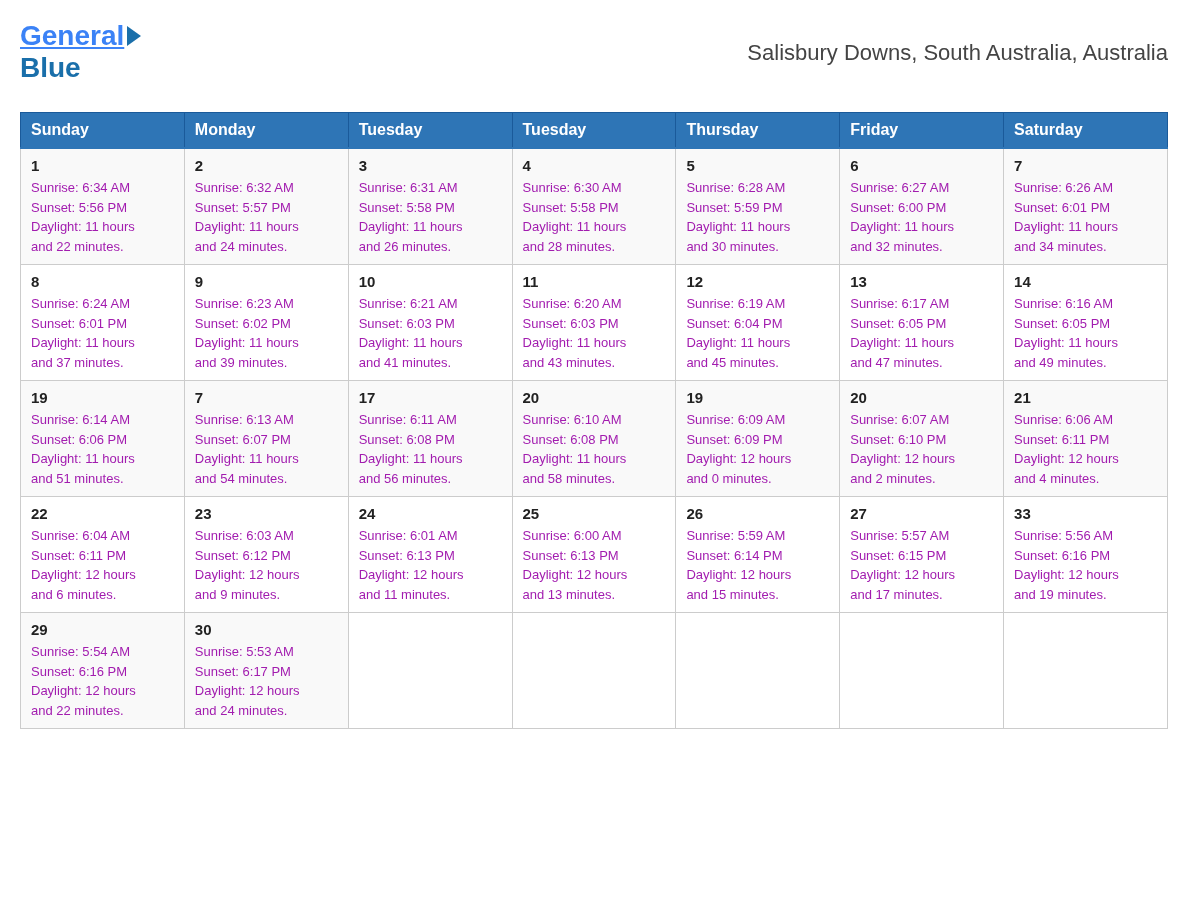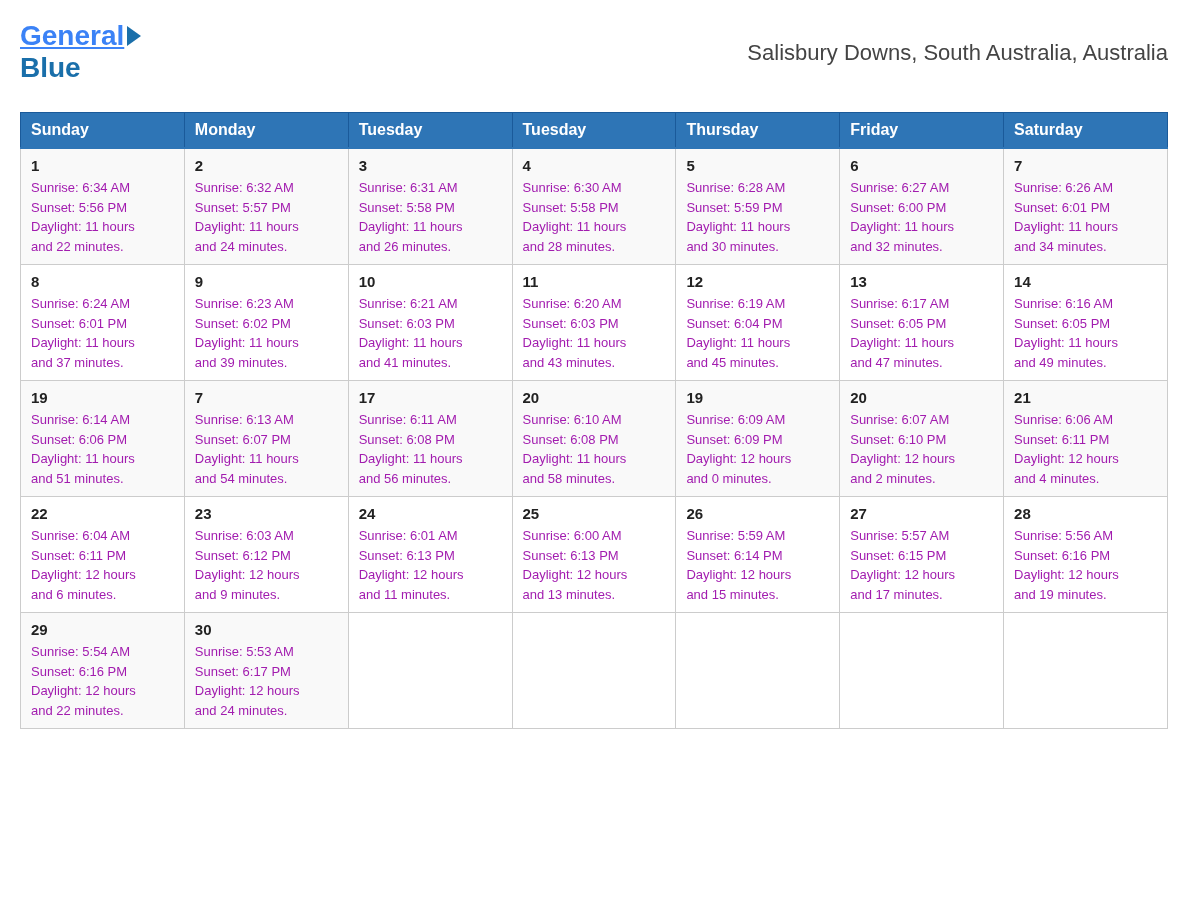--- a/index.html
+++ b/index.html
@@ -243,21 +243,21 @@
         </td>
         <td>
           <span class="day-number">26</span>
           <div class="day-info">Sunrise: 5:59 AM<br>Sunset: 6:14 PM<br>Daylight: 12 hours<br>and 15 minutes.</div>
         </td>
         <td>
           <span class="day-number">27</span>
           <div class="day-info">Sunrise: 5:57 AM<br>Sunset: 6:15 PM<br>Daylight: 12 hours<br>and 17 minutes.</div>
         </td>
         <td>
-          <span class="day-number">28</span>
+          <span class="day-number">33</span>
           <div class="day-info">Sunrise: 5:56 AM<br>Sunset: 6:16 PM<br>Daylight: 12 hours<br>and 19 minutes.</div>
         </td>
       </tr>
       <tr>
         <td>
           <span class="day-number">29</span>
           <div class="day-info">Sunrise: 5:54 AM<br>Sunset: 6:16 PM<br>Daylight: 12 hours<br>and 22 minutes.</div>
         </td>
         <td>
           <span class="day-number">30</span>

